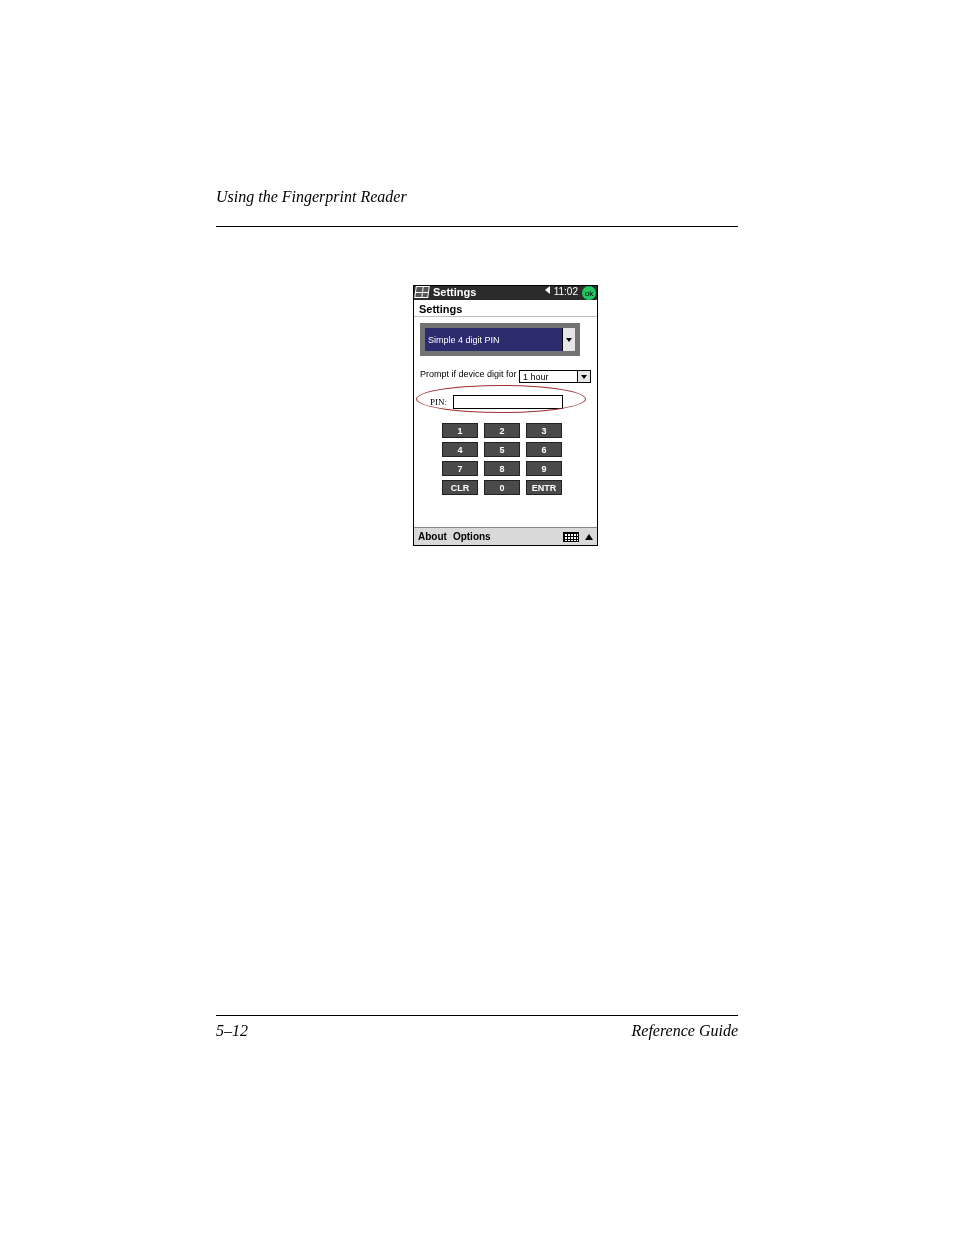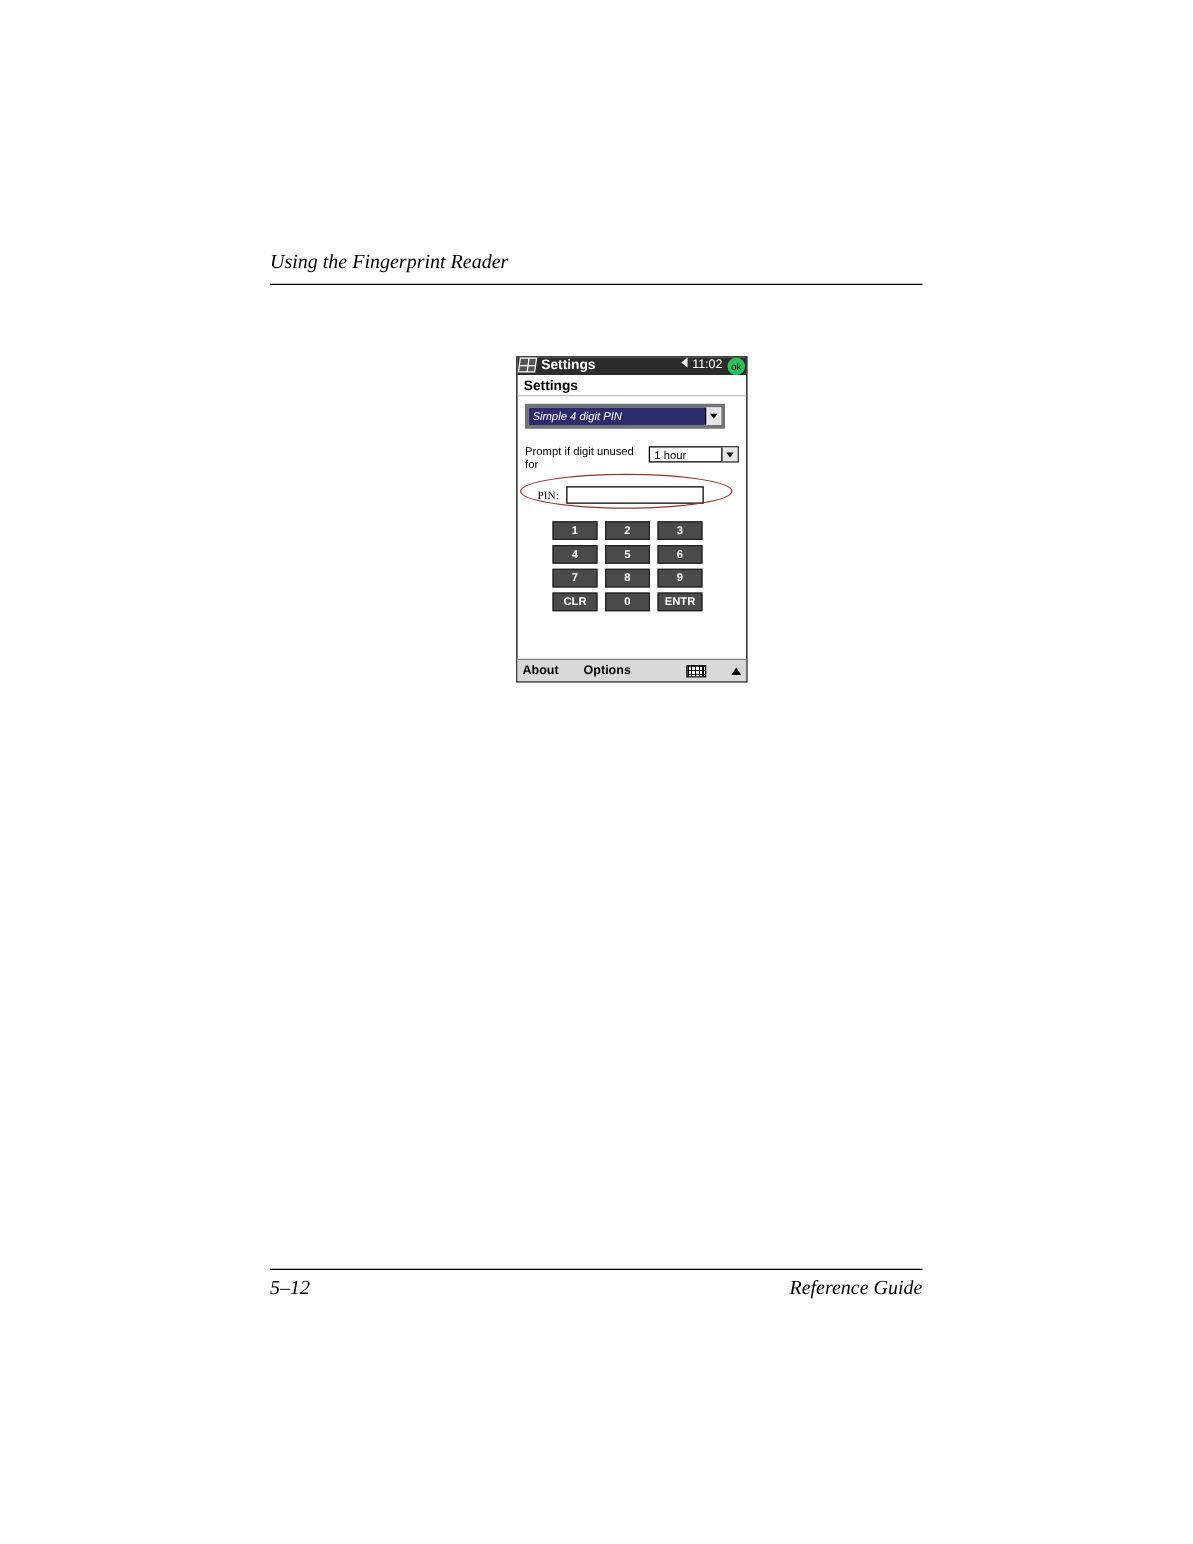--- a/index.html
+++ b/index.html
@@ -18,22 +18,21 @@
   }
   
   .runhead {
     position: absolute;
     left: 216px;
     right: 216px;
     top: 188px;
     font-style: italic;
     font-size: 16px;
     border-bottom: 1.5px solid #000;
-    padding-bottom: 8px;
-    margin-top: 13px;
+    padding-bottom: 20px;
   }
   
   .footer {
     position: absolute;
     left: 216px;
     right: 216px;
     bottom: 195px;
     border-top: 1.5px solid #000;
     padding-top: 6px;
     display: flex;
@@ -113,25 +112,24 @@
     font-size: 11px;
     border-bottom: 1px solid #c0c0c0;
   }
   .body {
     padding: 6px 6px 8px;
     position: relative;
     min-height: 210px;
   }
   .dropdown {
     display: flex;
-    border: 3px solid #737373;
-    height: 20px;
+    border: 5px solid #737373;
+    height: 33px;
     font-size: 9px;
     width: 160px;
-    font-style: italic;
   }
   .dropdown .val {
     flex: 1;
     background: #2b2b6e;
     color: #fff;
     padding: 1px 3px;
     display: flex; align-items: center;
   }
   .dropdown .arrow, .mini-select .arrow {
     width: 13px;
@@ -201,21 +199,21 @@
     font-size: 9px;
     font-weight: bold;
     display: flex; align-items: center; justify-content: center;
     font-family: Tahoma, Arial, sans-serif;
   }
   .menubar {
     border-top: 1px solid #888;
     padding: 2px 4px;
     display: flex;
     align-items: center;
-    gap: 20px;
+    gap: 6px;
     font-size: 10px;
     font-weight: bold;
     background: #d9d9d9;
     height: 18px;
   }
   .menubar .spacer { flex: 1; }
   .kbd-icon {
     width: 16px; height: 10px;
     border: 1px solid #000;
     background:
@@ -255,21 +253,21 @@
 
     <div class="body">
       <div class="dropdown">
         <span class="val">Simple 4 digit PIN</span>
         <span class="arrow">
             <span class="vchev"></span>
           </span>
       </div>
 
       <div class="prompt-row">
-        <span class="lbl">Prompt if digit unused for</span>
+        <span class="lbl">Prompt if device digit for</span>
         <span class="mini-select">
           <span class="val">1 hour</span>
           <span class="arrow">
               <span class="vchev"></span>
             </span>
         </span>
       </div>
 
       <div class="pin-area">
         <div class="ring"></div>

